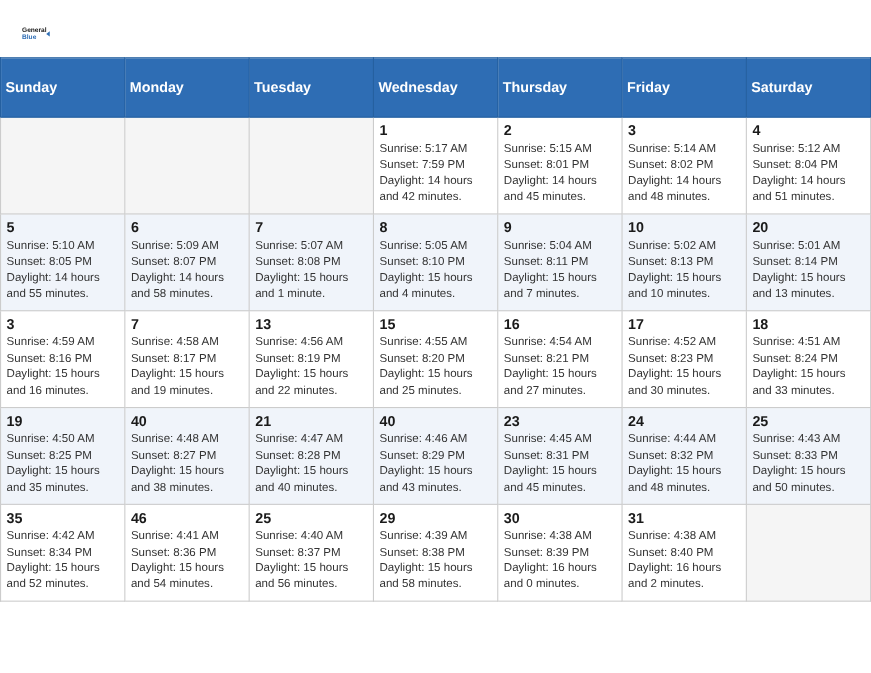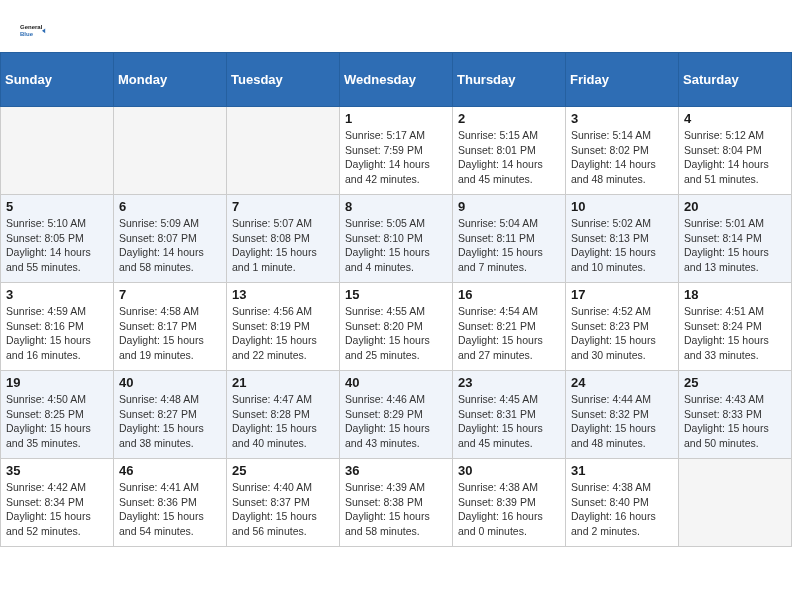--- a/index.html
+++ b/index.html
@@ -226,21 +226,21 @@
         </td>
         <td>
           <div class="day-num">46</div>
           <div class="day-info">Sunrise: 4:41 AM<br>Sunset: 8:36 PM<br>Daylight: 15 hours and 54 minutes.</div>
         </td>
         <td>
           <div class="day-num">25</div>
           <div class="day-info">Sunrise: 4:40 AM<br>Sunset: 8:37 PM<br>Daylight: 15 hours and 56 minutes.</div>
         </td>
         <td>
-          <div class="day-num">36</div>
+          <div class="day-num">29</div>
           <div class="day-info">Sunrise: 4:39 AM<br>Sunset: 8:38 PM<br>Daylight: 15 hours and 58 minutes.</div>
         </td>
         <td>
           <div class="day-num">30</div>
           <div class="day-info">Sunrise: 4:38 AM<br>Sunset: 8:39 PM<br>Daylight: 16 hours and 0 minutes.</div>
         </td>
         <td>
           <div class="day-num">31</div>
           <div class="day-info">Sunrise: 4:38 AM<br>Sunset: 8:40 PM<br>Daylight: 16 hours and 2 minutes.</div>
         </td>

